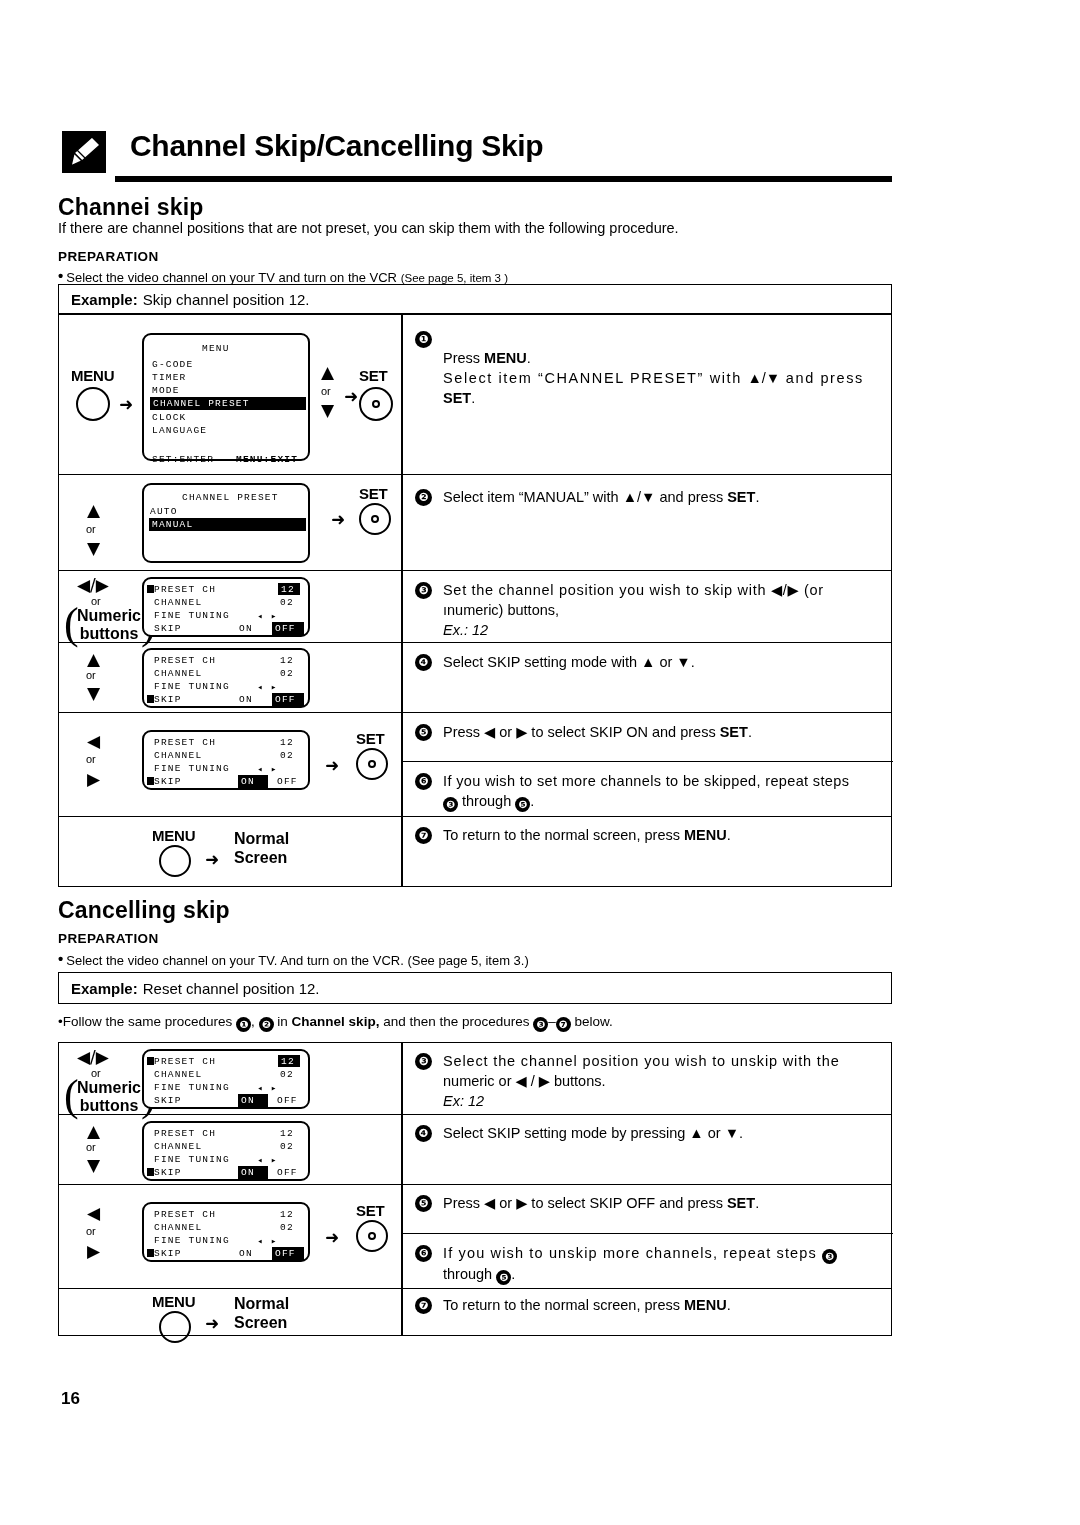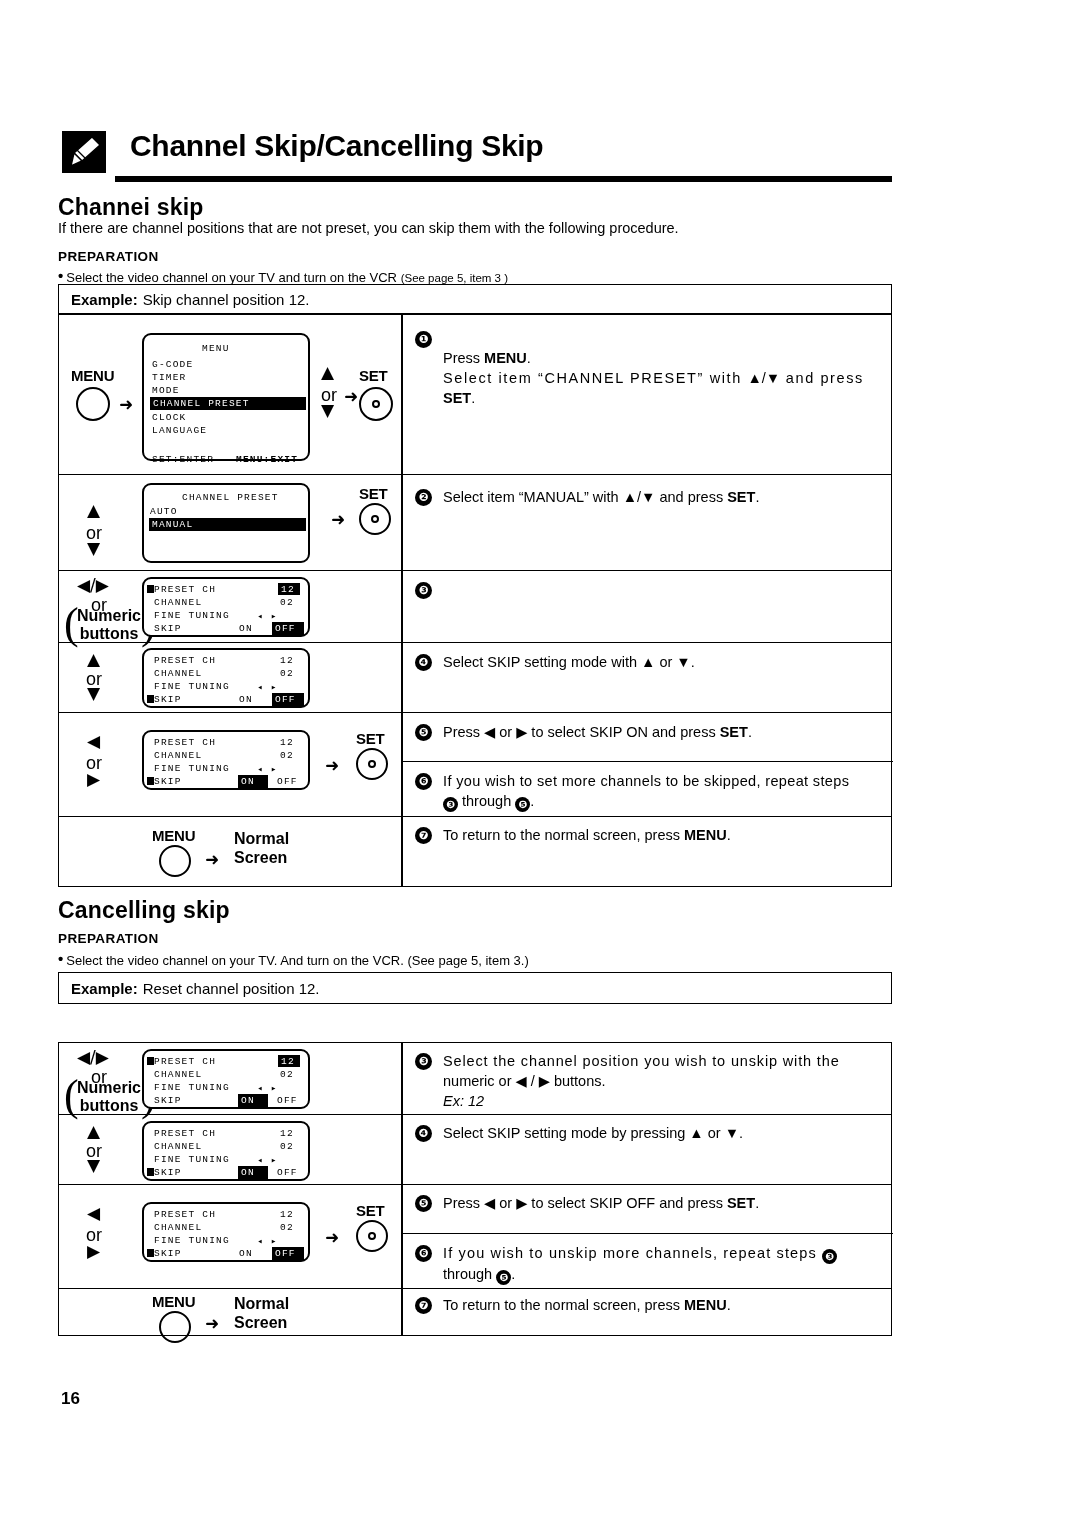--- a/index.html
+++ b/index.html
@@ -112,21 +112,21 @@
     box-sizing:border-box;
   }
   .btn-circle.dot::after{
     content:"";position:absolute;left:50%;top:50%;
     width:8px;height:8px;margin-left:-4px;margin-top:-4px;
     border:2px solid #000;border-radius:50%;box-sizing:border-box;
   }
   .arrow-glyph{
     position:absolute;font-size:17px;line-height:1;font-family:"DejaVu Sans",sans-serif;
   }
-  .or-lbl{position:absolute;font-size:18px;}
+  .or-lbl{position:absolute;font-size:11px;}
   .fat-arrow{
     position:absolute;font-size:17px;line-height:1;font-family:"DejaVu Sans",sans-serif;
   }
   .normal-screen{
     position:absolute;font-size:16px;font-weight:bold;line-height:1.2;
   }
   .numeric-grp{
     position:absolute;font-size:16px;font-weight:bold;text-align:center;
     line-height:1.15;
   }
@@ -298,20 +298,25 @@
       <span style="letter-spacing:1.6px;">Select item “CHANNEL PRESET” with </span><span>▲/▼</span><span style="letter-spacing:1.6px;"> and press</span><br>
       <b>SET</b><span>.</span>
     </div>
 
     <div class="stepnum" style="left:356px;top:174px;">❷</div>
     <div class="rtext" style="left:384px;top:172px;width:448px;">
       <span>Select item “MANUAL” with </span><span>▲/▼</span><span> and press </span><b>SET</b><span>.</span>
     </div>
 
     <div class="stepnum" style="left:356px;top:267px;">❸</div>
+    <div class="rtext" style="left:384px;top:265px;width:450px;">
+      <span style="letter-spacing:0.7px;">Set the channel position you wish to skip with ◀/▶ (or</span><br>
+      <span>ınumeric) buttons,</span><br>
+      <i>Ex.: 12</i>
+    </div>
 
     <div class="stepnum" style="left:356px;top:339px;">❹</div>
     <div class="rtext" style="left:384px;top:337px;width:448px;">Select SKIP setting mode with ▲ or ▼.</div>
 
     <div class="stepnum" style="left:356px;top:409px;">❺</div>
     <div class="rtext" style="left:384px;top:407px;width:448px;">
       <span>Press ◀ or ▶ to select SKIP ON and press </span><b>SET</b><span>.</span>
     </div>
 
     <div class="stepnum" style="left:356px;top:458px;">❻</div>
@@ -330,20 +335,23 @@
   <div class="prep-head" style="left:58px;top:931px;">PREPARATION</div>
   <div class="prep-line" style="left:58px;top:949px;width:820px;">
     <span class="bullet">•</span><span>Select the video channel on your TV. And turn on the VCR. (See page 5, item 3.)</span>
   </div>
 
   <div class="example-box" style="left:58px;top:972px;width:834px;height:32px;">
     <b>Example:</b>
       <span>Reset channel position 12.</span>
   </div>
 
+  <div class="follow-line" style="left:58px;top:1014px;width:830px;">
+    <span class="bullet">•</span><span>Follow the same procedures </span><span class="inline-num">❶</span><span>, </span><span class="inline-num">❷</span><span> in </span><b>Channel skip,</b><span> and then the procedures </span><span class="inline-num">❸</span><span>–</span><span class="inline-num">❼</span><span> below.</span>
+  </div>
 
   <div class="ptable" style="left:58px;top:1042px;width:834px;height:294px;">
     <div class="vdiv" style="left:342px;"></div>
 
     <div class="prow" style="top:0;height:72px;"></div>
     <div class="prow" style="top:72px;height:70px;"></div>
     <div class="prow" style="top:142px;height:104px;"></div>
     <div class="prow last" style="top:246px;height:46px;"></div>
     <div style="position:absolute;left:342px;top:190px;width:492px;height:1.4px;background:#000;"></div>
 

